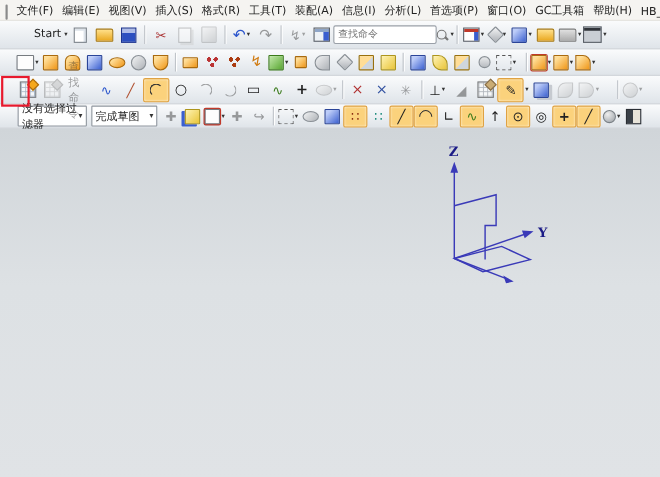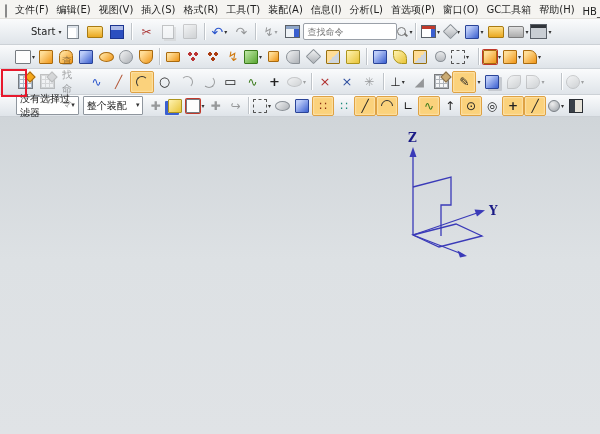--- a/index.html
+++ b/index.html
@@ -328,21 +328,21 @@
       <span class="caret">▾</span>
     </span>
 </div>
 
 <div class="tb r4">
   <div class="sel" style="width:104px">
     <span>没有选择过滤器</span>
     <span class="caret">▾</span>
   </div>
   <div class="sel" style="width:100px">
-    <span>整个装配</span>
+    <span>完成草图</span>
     <span class="caret">▾</span>
   </div>
   <span class="btn dis">
       <span class="g">✚</span>
     </span>
   <span class="btn">
       <span class="bx yl" style="box-shadow:-3px 2px 0 #3a5fd0"></span>
     </span>
   <span class="btn">
       <span class="bx wh rframe"></span>

